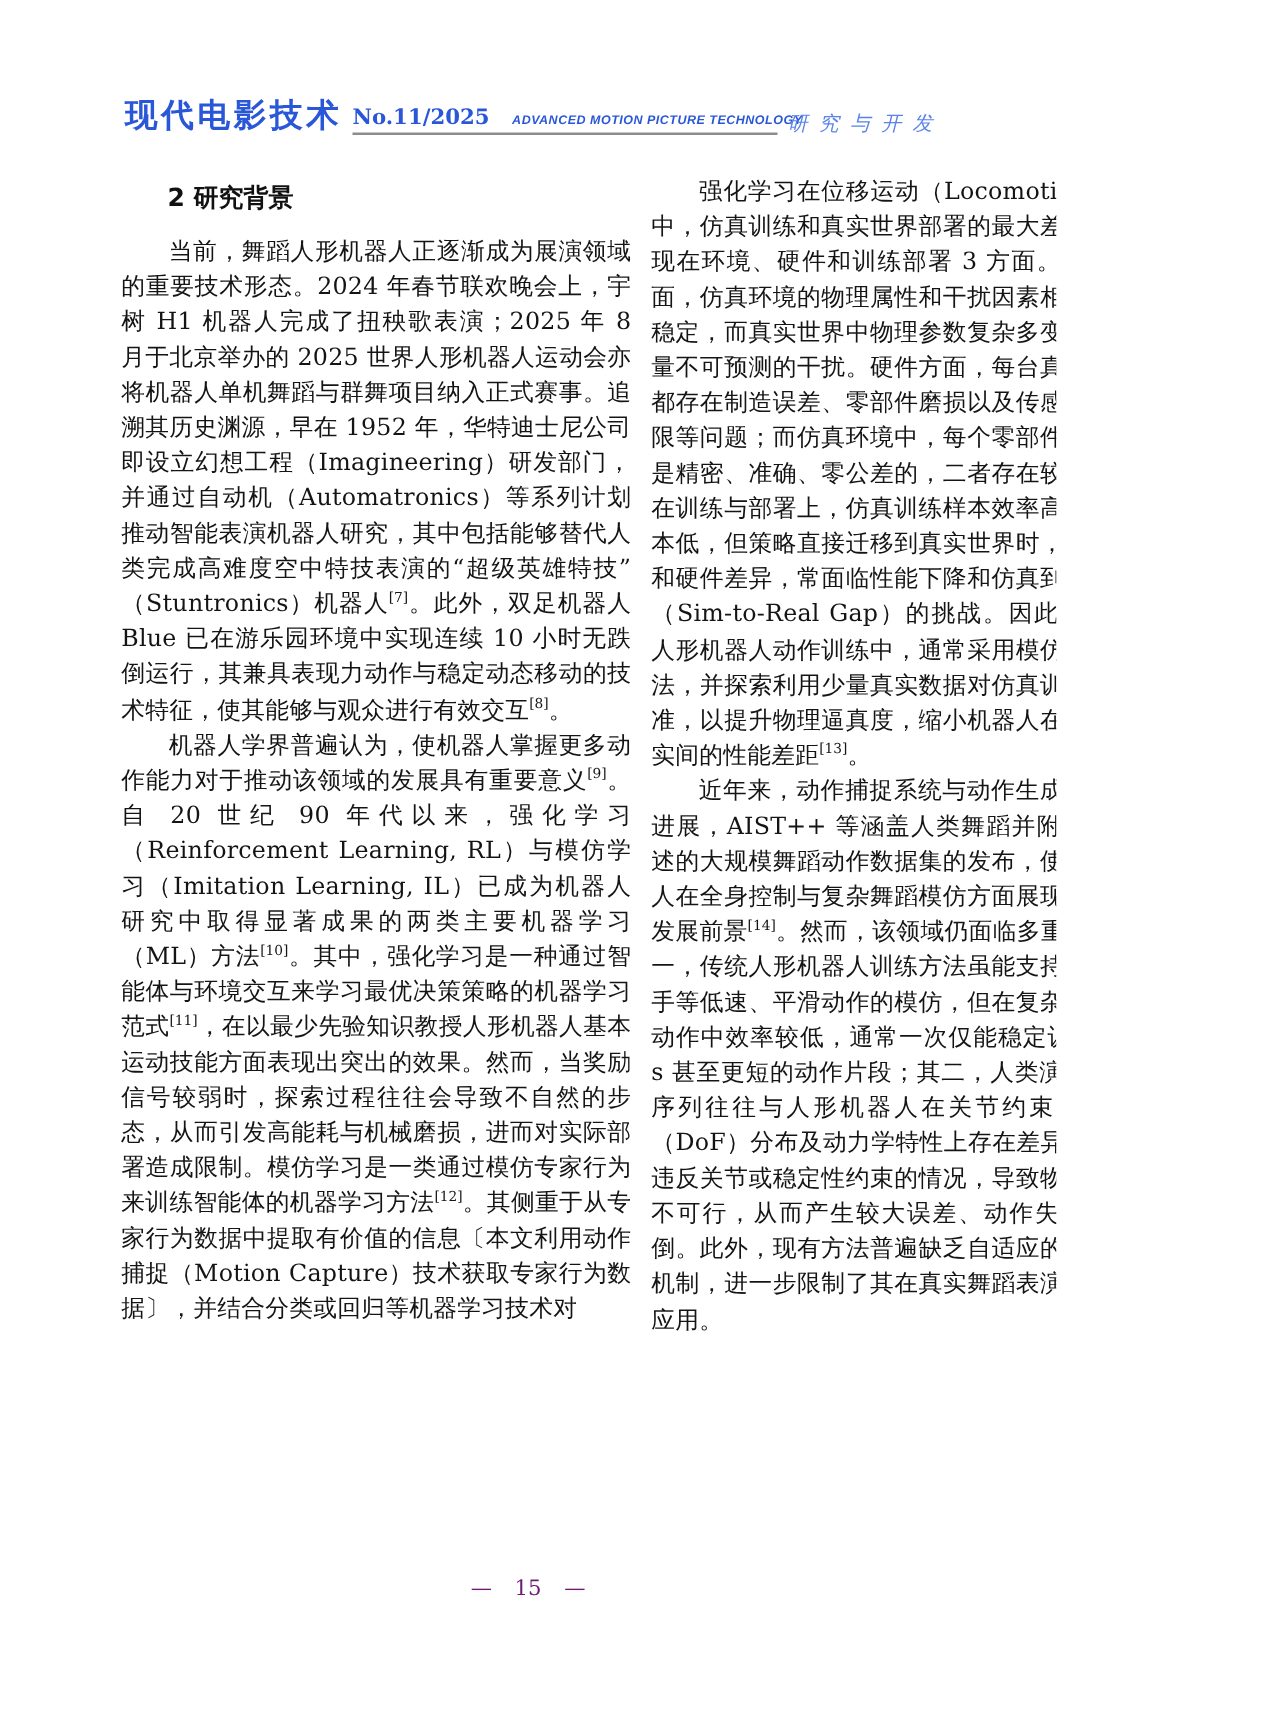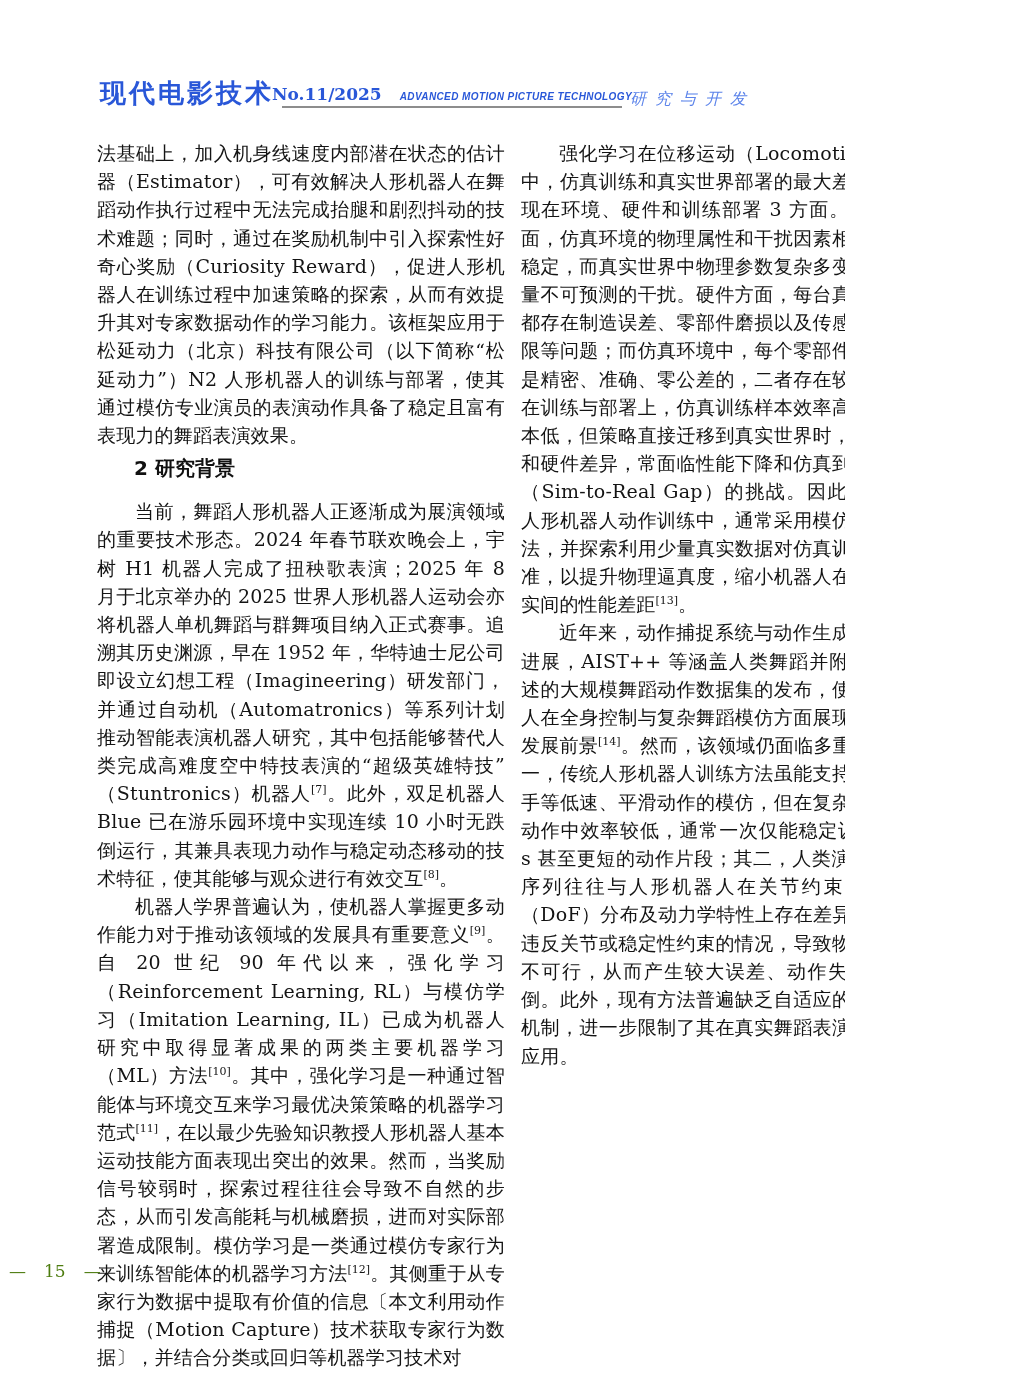--- a/index.html
+++ b/index.html
@@ -28,21 +28,21 @@
     font-size: 26px;
     letter-spacing: 3px;
     color: #2957d8;
     white-space: nowrap;
     line-height: 1;
     padding-bottom: 2px;
   }
   .header-mid {
     flex: 1;
     display: flex;
-    justify-content: center;
+    justify-content: space-between;
     align-items: baseline;
     gap: 18px;
     border-bottom: 2px solid #8d8d8d;
     margin: 0 8px;
     padding-bottom: 3px;
     min-width: 0;
   }
   .issue {
     font-family: "DejaVu Serif", "Liberation Serif", serif;
     font-weight: bold;
@@ -108,43 +108,42 @@
     vertical-align: super;
     letter-spacing: 0;
   }
 
   
   .footer {
     position: absolute;
     left: 0;
     right: 0;
     bottom: 94px;
-    text-align: left;
+    text-align: center;
     font-size: 17px;
-    color: #4d7c0f;
+    color: #701a75;
   }
   .footer span { margin: 0 9px; }
 </style>
 </head>
 <body>
 
 <div class="page">
 
   <header class="header">
     <span class="journal-cn" style="color: rgb(41, 87, 216);">现代电影技术</span>
     <span class="header-mid" style="border-bottom-color: rgb(141, 141, 141);">
       <span class="issue" style="color: rgb(41, 87, 216);">No.11/2025</span>
       <span class="journal-en" style="color: rgb(41, 87, 216);">ADVANCED MOTION PICTURE TECHNOLOGY</span>
     </span>
     <span class="section-cn" style="color: rgb(91, 131, 234);">研究与开发</span>
   </header>
 
   <main class="content">
     <div class="column" id="col-left">
-        <p class="para">法基础上，加入机身线速度内部潜在状态的估计器（Estimator），可有效解决人形机器人在舞蹈动作执行过程中无法完成抬腿和剧烈抖动的技术难题；同时，通过在奖励机制中引入探索性好奇心奖励（Curiosity Reward），促进人形机器人在训练过程中加速策略的探索，从而有效提升其对专家数据动作的学习能力。该框架应用于松延动力（北京）科技有限公司（以下简称“松延动力”）N2 人形机器人的训练与部署，使其通过模仿专业演员的表演动作具备了稳定且富有表现力的舞蹈表演效果。</p>
         <h2 class="heading">2 研究背景</h2>
         <p class="para indent">当前，舞蹈人形机器人正逐渐成为展演领域的重要技术形态。2024 年春节联欢晚会上，宇树 H1 机器人完成了扭秧歌表演；2025 年 8 月于北京举办的 2025 世界人形机器人运动会亦将机器人单机舞蹈与群舞项目纳入正式赛事。追溯其历史渊源，早在 1952 年，华特迪士尼公司即设立幻想工程（Imagineering）研发部门，并通过自动机（Automatronics）等系列计划推动智能表演机器人研究，其中包括能够替代人类完成高难度空中特技表演的“超级英雄特技”（Stuntronics）机器人<sup class="cite">[7]</sup>。此外，双足机器人 Blue 已在游乐园环境中实现连续 10 小时无跌倒运行，其兼具表现力动作与稳定动态移动的技术特征，使其能够与观众进行有效交互<sup class="cite">[8]</sup>。</p>
         <p class="para indent">机器人学界普遍认为，使机器人掌握更多动作能力对于推动该领域的发展具有重要意义<sup class="cite">[9]</sup>。自 20 世纪 90 年代以来，强化学习（Reinforcement Learning, RL）与模仿学习（Imitation Learning, IL）已成为机器人研究中取得显著成果的两类主要机器学习（ML）方法<sup class="cite">[10]</sup>。其中，强化学习是一种通过智能体与环境交互来学习最优决策策略的机器学习范式<sup class="cite">[11]</sup>，在以最少先验知识教授人形机器人基本运动技能方面表现出突出的效果。然而，当奖励信号较弱时，探索过程往往会导致不自然的步态，从而引发高能耗与机械磨损，进而对实际部署造成限制。模仿学习是一类通过模仿专家行为来训练智能体的机器学习方法<sup class="cite">[12]</sup>。其侧重于从专家行为数据中提取有价值的信息〔本文利用动作捕捉（Motion Capture）技术获取专家行为数据〕，并结合分类或回归等机器学习技术对</p>
       </div>
     <div class="column" id="col-right">
         <p class="para indent">强化学习在位移运动（Locomotion）任务中，仿真训练和真实世界部署的最大差异主要体现在环境、硬件和训练部署 3 方面。在环境方面，仿真环境的物理属性和干扰因素相对简化且稳定，而真实世界中物理参数复杂多变且存在大量不可预测的干扰。硬件方面，每台真实机器人都存在制造误差、零部件磨损以及传感器精度受限等问题；而仿真环境中，每个零部件执行期都是精密、准确、零公差的，二者存在较大差异。在训练与部署上，仿真训练样本效率高、试错成本低，但策略直接迁移到真实世界时，由于环境和硬件差异，常面临性能下降和仿真到现实差距（Sim-to-Real Gap）的挑战。因此，在舞蹈人形机器人动作训练中，通常采用模仿学习的方法，并探索利用少量真实数据对仿真训练进行校准，以提升物理逼真度，缩小机器人在仿真与现实间的性能差距<sup class="cite">[13]</sup>。</p>
         <p class="para indent">近年来，动作捕捉系统与动作生成方法取得进展，AIST++ 等涵盖人类舞蹈并附带文本描述的大规模舞蹈动作数据集的发布，使人形机器人在全身控制与复杂舞蹈模仿方面展现出广阔的发展前景<sup class="cite">[14]</sup>。然而，该领域仍面临多重挑战：其一，传统人形机器人训练方法虽能支持走路、挥手等低速、平滑动作的模仿，但在复杂高速舞蹈动作中效率较低，通常一次仅能稳定训练约 10 s 甚至更短的动作片段；其二，人类演员的动作序列往往与人形机器人在关节约束、自由度（DoF）分布及动力学特性上存在差异，易出现违反关节或稳定性约束的情况，导致物理维度的不可行，从而产生较大误差、动作失败乃至跌倒。此外，现有方法普遍缺乏自适应的误差容忍机制，进一步限制了其在真实舞蹈表演场景中的应用。</p>
       </div>
   </main>
 

